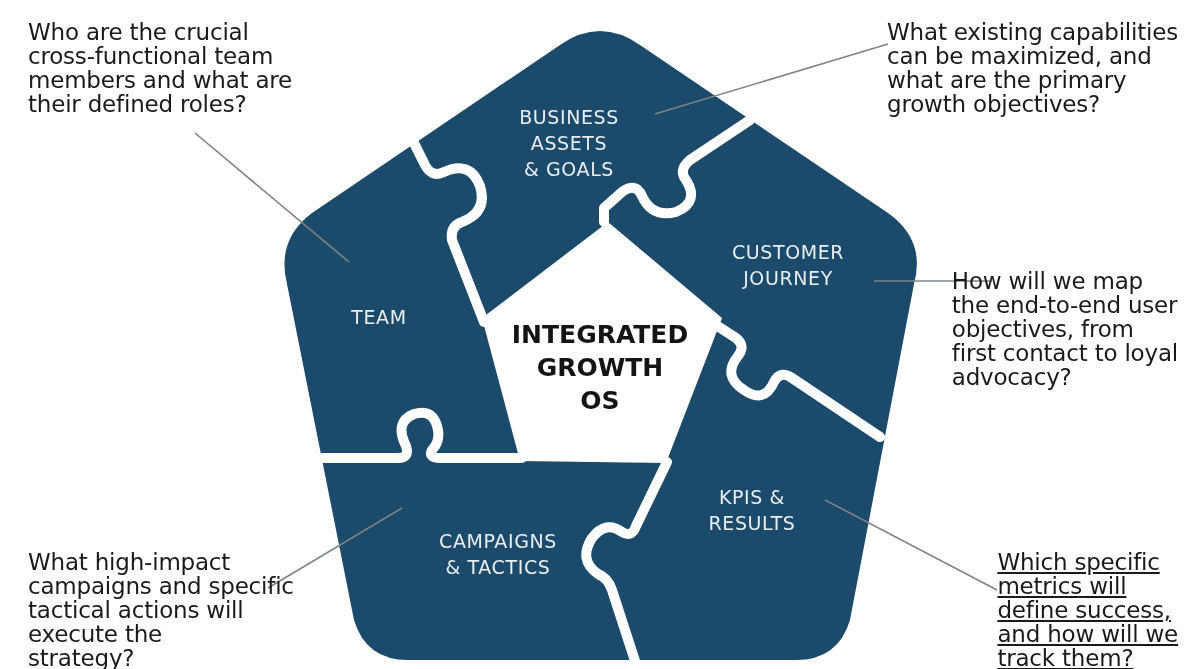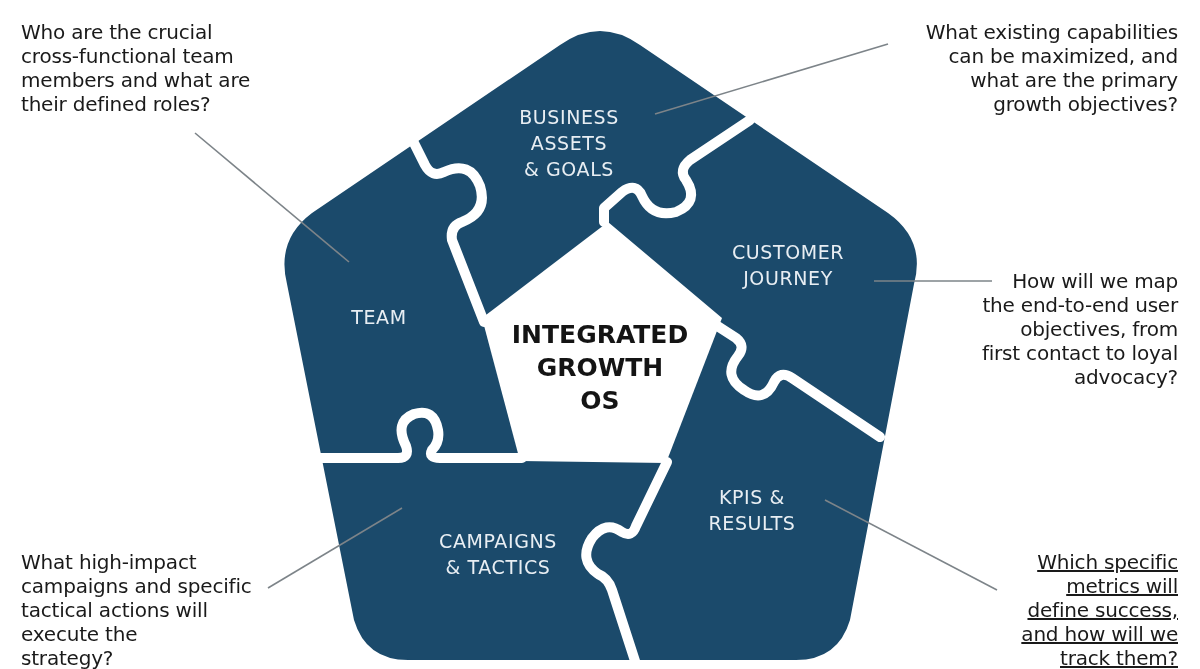--- a/index.html
+++ b/index.html
@@ -1,22 +1,22 @@
 <!DOCTYPE html>
 <html><head>
   <meta charset="utf-8">
   <style>
     html, body { margin: 0; padding: 0; background: #ffffff; }
     body { width: 1200px; height: 669px; position: relative; overflow: hidden;
            font-family: "DejaVu Sans", sans-serif; }
     #stage { position: absolute; left: 0; top: 0; width: 1200px; height: 669px; }
-    .q { position: absolute; color: #1a1a1a; font-size: 20px; line-height: 24px;
-         font-family: "DejaVu Sans", sans-serif; letter-spacing: -0.2px; white-space: pre-line; }
+    .q { position: absolute; color: #1a1a1a; font-size: 23px; line-height: 24px;
+         font-family: "DejaVu Sans", sans-serif; letter-spacing: -0.2px; white-space: pre-line; margin-left: 7px; }
     .q.left { text-align: left; }
-    .q.right { text-align: right; }
+    .q.right { }
     .seg-label { font-family: "DejaVu Sans", sans-serif; font-size: 19px; fill: #e8eef3;
                  letter-spacing: 0.6px; text-anchor: middle; }
     .center-label { font-family: "DejaVu Sans", sans-serif; font-size: 25px; font-weight: bold;
                     fill: #141414; text-anchor: middle; }
     .leader { stroke: #7d8489; stroke-width: 1.6; fill: none; }
     .cut { stroke: #ffffff; stroke-width: 10; fill: none; stroke-linejoin: round; stroke-linecap: round; }
   </style>
 </head>
 <body>
 

